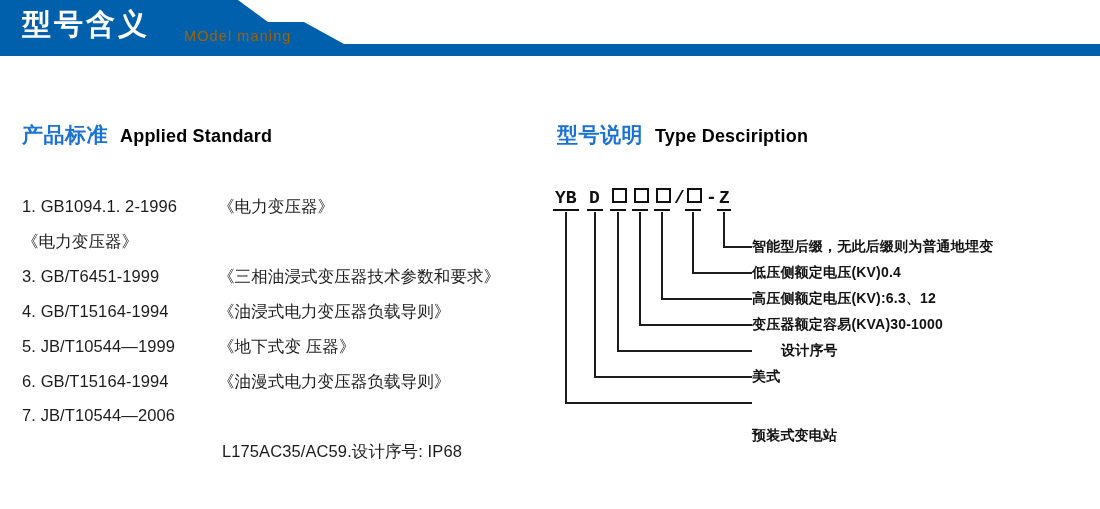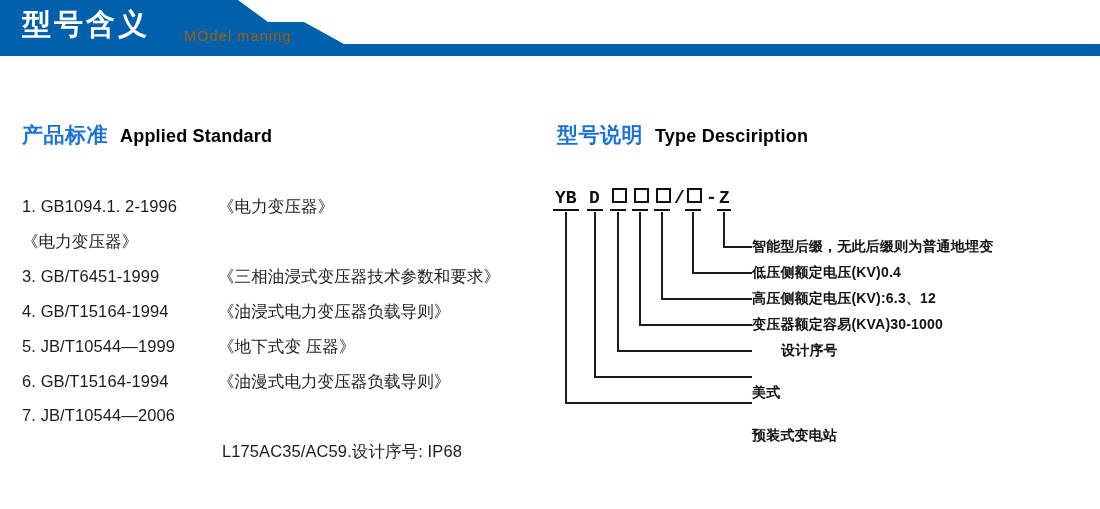--- a/index.html
+++ b/index.html
@@ -257,19 +257,19 @@
   <span class="vline" style="left:99px;  top:24px;  height:114px;"></span>
   <span class="hline" style="left:99px;  top:136px; width:113px;"></span>
   <span class="lbl" style="top:128px;">变压器额定容易(KVA)30-1000</span>
 
   <span class="vline" style="left:77px;  top:24px;  height:140px;"></span>
   <span class="hline" style="left:77px;  top:162px; width:135px;"></span>
   <span class="lbl" style="top:154px;margin-left:29px;">设计序号</span>
 
   <span class="vline" style="left:54px;  top:24px;  height:166px;"></span>
   <span class="hline" style="left:54px;  top:188px; width:158px;"></span>
-  <span class="lbl" style="top:196px;">美式</span>
+  <span class="lbl" style="top:180px;">美式</span>
 
   <span class="vline" style="left:25px;  top:24px;  height:192px;"></span>
   <span class="hline" style="left:25px;  top:214px; width:187px;"></span>
   <span class="lbl" style="top:206px;margin-top:33px;">预装式变电站</span>
 
 </div>
 
 </body></html>

